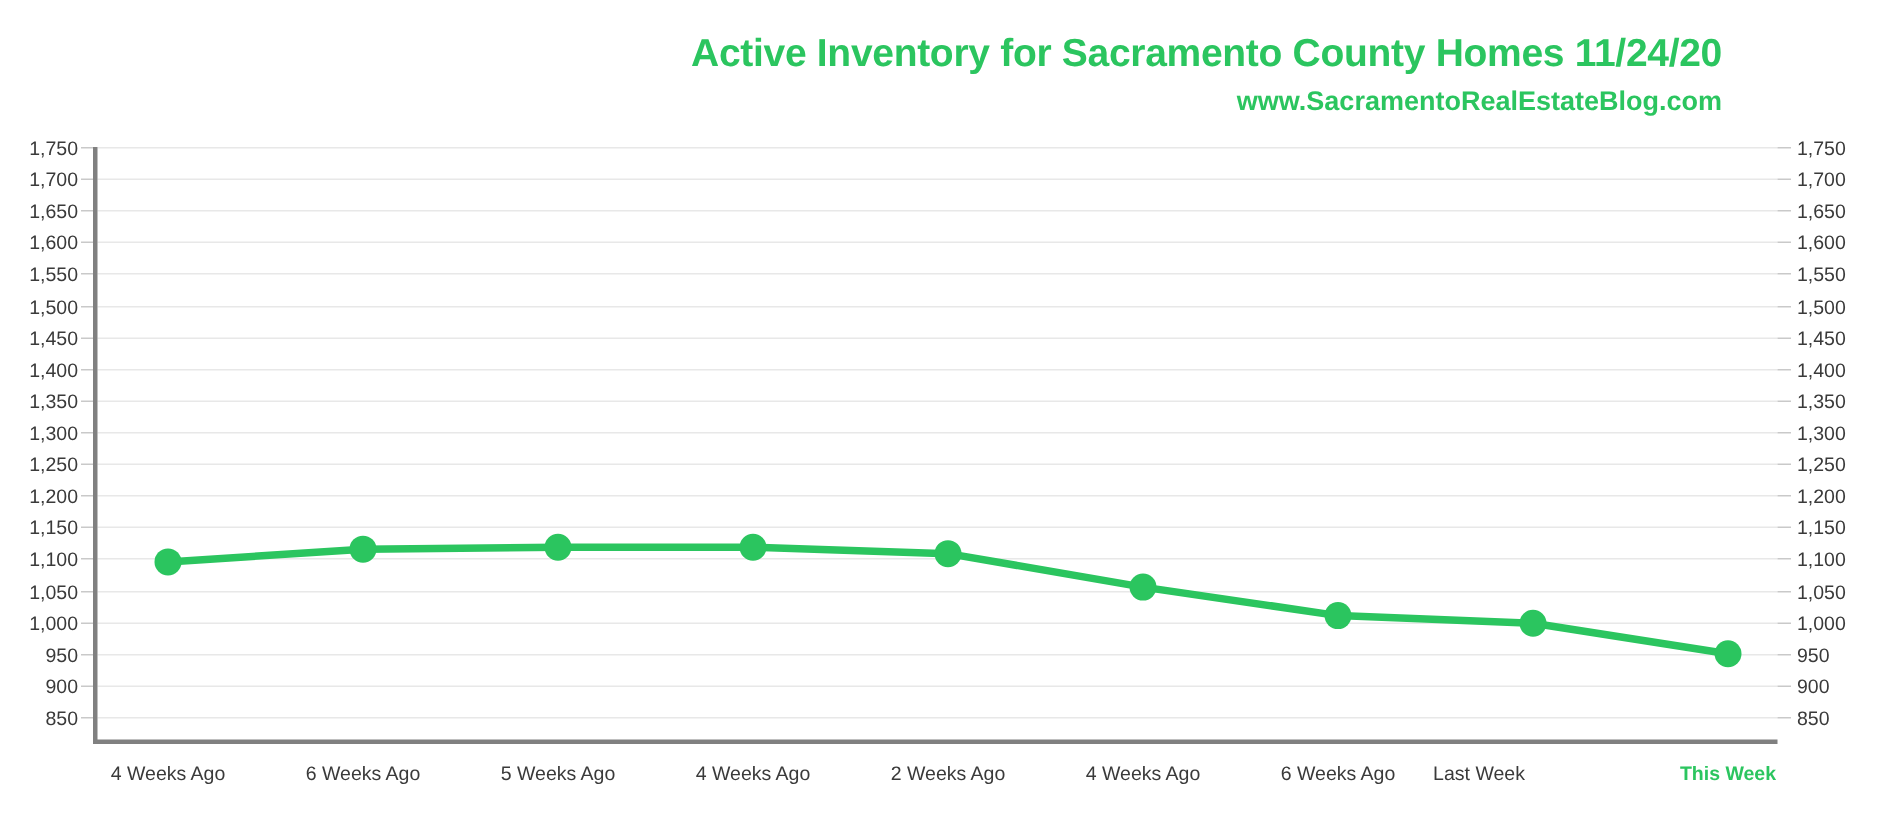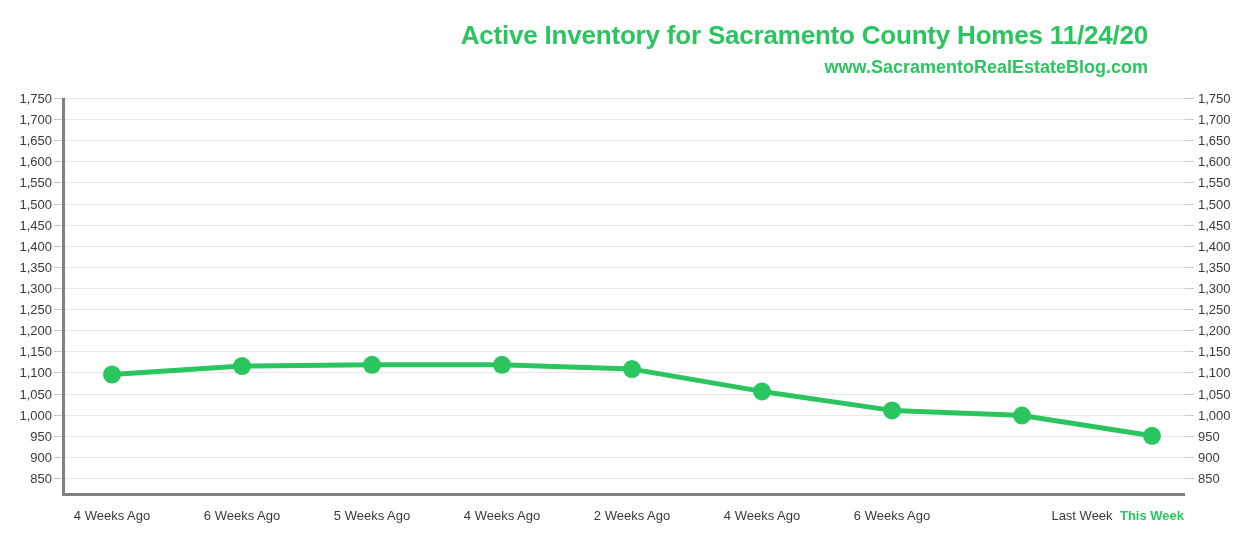--- a/index.html
+++ b/index.html
@@ -266,17 +266,17 @@
   </div>
 
   <div id="xlabel-layer">
       <div class="xlabel" style="left: 112px;">4 Weeks Ago</div>
       <div class="xlabel" style="left: 242px;">6 Weeks Ago</div>
       <div class="xlabel" style="left: 372px;">5 Weeks Ago</div>
       <div class="xlabel" style="left: 502px;">4 Weeks Ago</div>
       <div class="xlabel" style="left: 632px;">2 Weeks Ago</div>
       <div class="xlabel" style="left: 762px;">4 Weeks Ago</div>
       <div class="xlabel" style="left: 892px;">6 Weeks Ago</div>
-      <div class="xlabel" style="left: 1082px;">Last Week</div>
+      <div class="xlabel" style="left: 986px;">Last Week</div>
       <div class="xlabel highlight" style="left: 1152px;">This Week</div>
     </div>
 
 </div>
 
 </body></html>

